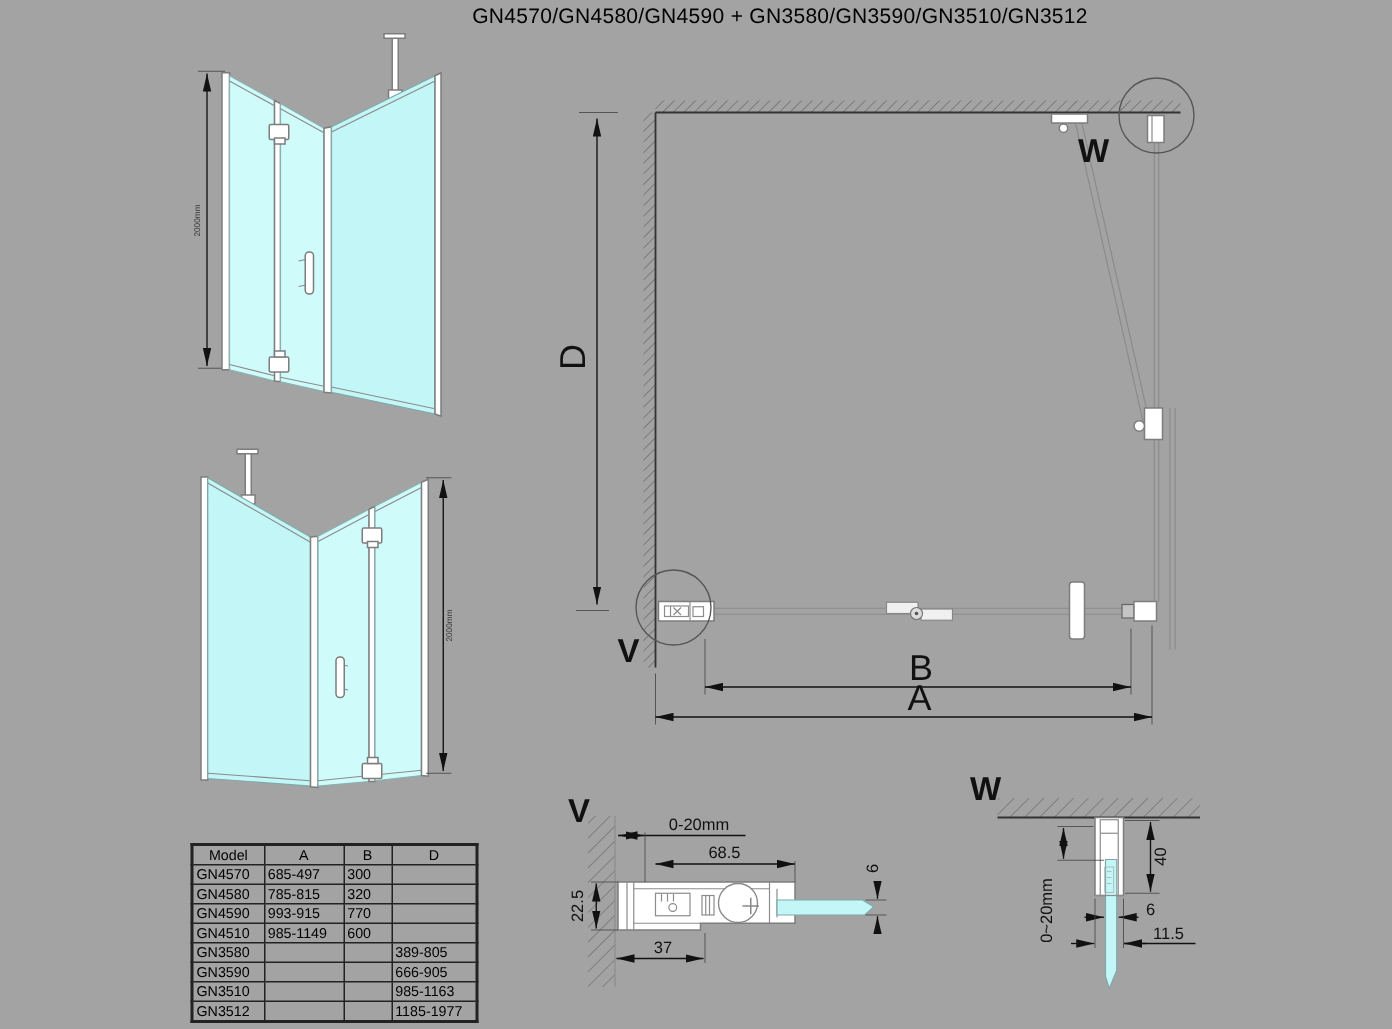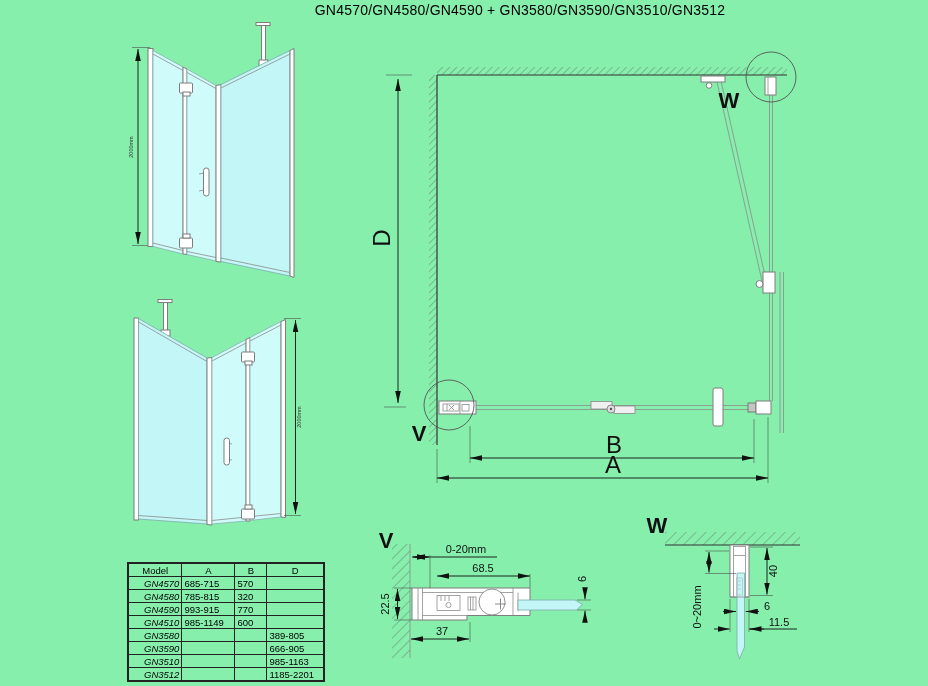--- a/index.html
+++ b/index.html
@@ -1,16 +1,16 @@
 <!DOCTYPE html>
 <html style="--glass: #c2f6f7; --glass_light: #cffbfb; --line: #8c8c8c; --dim: #111111;"><head>
 <meta charset="utf-8">
 <style>
   html,body{margin:0;padding:0;background:#fff;}
-  .page{position:relative;width:928px;height:686px;background:#86efac;overflow:hidden;
+  .page{position:relative;width:928px;height:686px;background:#a3a3a3;overflow:hidden;
         font-family:"Liberation Sans",sans-serif;}
   .title{position:absolute;left:288px;top:2px;width:464px;text-align:center;
          font-size:14px;color:#000;letter-spacing:0.2px;}
   svg{position:absolute;left:0;top:0;}
   svg text{font-family:"Liberation Sans",sans-serif;fill:#111;}
   .dimtext{font-size:11px;}
   .tinytext{font-size:5.5px;fill:#333;}
   .letter{font-size:24px;}
   .marker{font-size:22px;font-weight:bold;}
   .glass{fill:var(--glass);stroke:#7fa9a9;stroke-width:0.8;}
@@ -19,21 +19,21 @@
   .thin{fill:none;stroke:var(--line);stroke-width:0.8;}
   .wallline{fill:none;stroke:#333;stroke-width:1.2;}
   .dim{fill:none;stroke:var(--dim);stroke-width:0.9;}
   .ext{fill:none;stroke:#444;stroke-width:0.55;}
   
   table.spec{position:absolute;left:127px;top:562px;border-collapse:collapse;
              font-size:9.5px;color:#000;table-layout:fixed;}
   table.spec td,table.spec th{border:1px solid #222;height:12px;padding:0 2px;
              font-weight:normal;overflow:hidden;white-space:nowrap;}
   table.spec{border:2px solid #222;}
-  table.spec td:first-child{text-align:left;padding-left:15px;font-style:italic;}
+  table.spec td:first-child{text-align:left;padding-left:2px;}
 </style>
 </head>
 <body>
 
 <div class="page">
 
   <div class="title">GN4570/GN4580/GN4590 + GN3580/GN3590/GN3510/GN3512</div>
 
   <svg width="928" height="686" viewBox="0 0 928 686">
     <defs>
@@ -279,22 +279,22 @@
     </colgroup>
     <tbody>
         <tr>
       <th>Model</th>
       <th>A</th>
       <th>B</th>
       <th>D</th>
     </tr>
     <tr>
       <td>GN4570</td>
-      <td>685-715</td>
-      <td>570</td>
+      <td>685-497</td>
+      <td>300</td>
       <td></td>
     </tr>
     <tr>
       <td>GN4580</td>
       <td>785-815</td>
       <td>320</td>
       <td></td>
     </tr>
     <tr>
       <td>GN4590</td>
@@ -323,17 +323,17 @@
     <tr>
       <td>GN3510</td>
       <td></td>
       <td></td>
       <td>985-1163</td>
     </tr>
     <tr>
       <td>GN3512</td>
       <td></td>
       <td></td>
-      <td>1185-2201</td>
+      <td>1185-1977</td>
     </tr>
   </tbody>
     </table>
 </div>
 
 </body></html>

